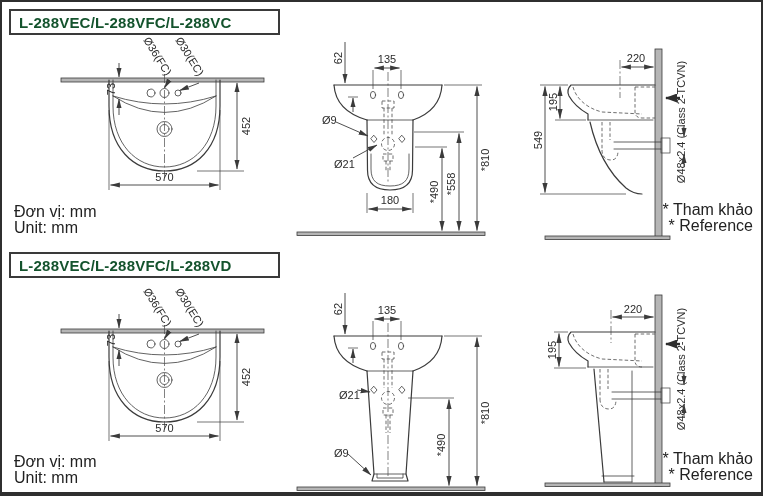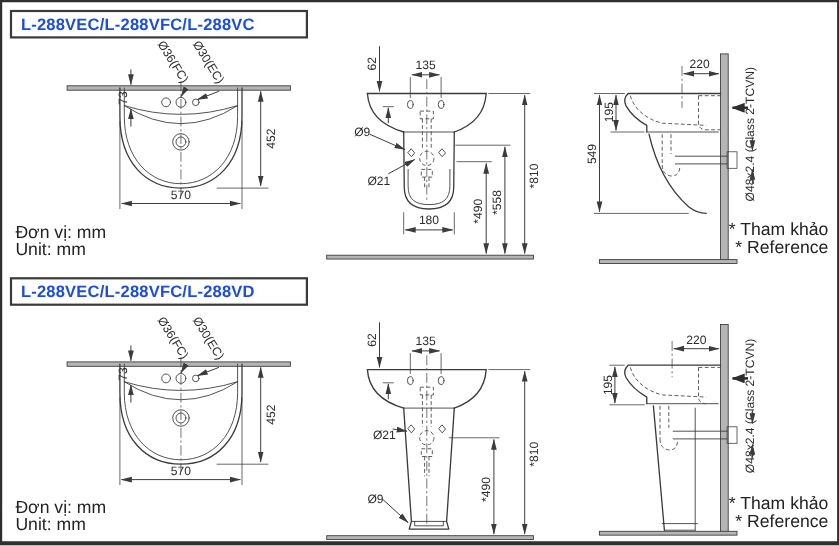--- a/index.html
+++ b/index.html
@@ -1,21 +1,21 @@
 <!DOCTYPE html>
 <html><head>
 <meta charset="utf-8">
 <style>
   html,body{margin:0;padding:0;background:#e8e8e8;}
   .canvas{position:relative;width:763px;height:496px;background:#ffffff;
     border:2px solid #2f2f2f;border-bottom:4px solid #2f2f2f;box-sizing:border-box;
     font-family:"Liberation Sans",sans-serif;overflow:hidden;}
   .titlebox{position:absolute;left:7px;width:271px;height:26px;border:2px solid #3a3a3a;
     background:#fff;box-sizing:border-box;display:flex;align-items:center;padding-left:8px;
-    font-weight:bold;font-size:15px;color:#1d4ed8;letter-spacing:.2px;white-space:nowrap;}
+    font-weight:bold;font-size:15px;color:#14532d;letter-spacing:.2px;white-space:nowrap;}
   .view{position:absolute;}
   .footnote{position:absolute;font-size:16px;line-height:16px;color:#222;}
   .footnote.right{text-align:right;}
   
   svg{overflow:visible;}
   svg text{font-family:"Liberation Sans",sans-serif;font-size:11px;fill:#2c2c2c;}
   .ol{fill:none;stroke:#3b3b3b;stroke-width:1.2;stroke-linecap:round;stroke-linejoin:round;}
   .tl{stroke-width:0.8;}
   .thin{stroke:#3b3b3b;stroke-width:0.7;fill:none;}
   .dsh{stroke:#4a4a4a;stroke-width:0.8;fill:none;stroke-dasharray:3.5 2.2;}

